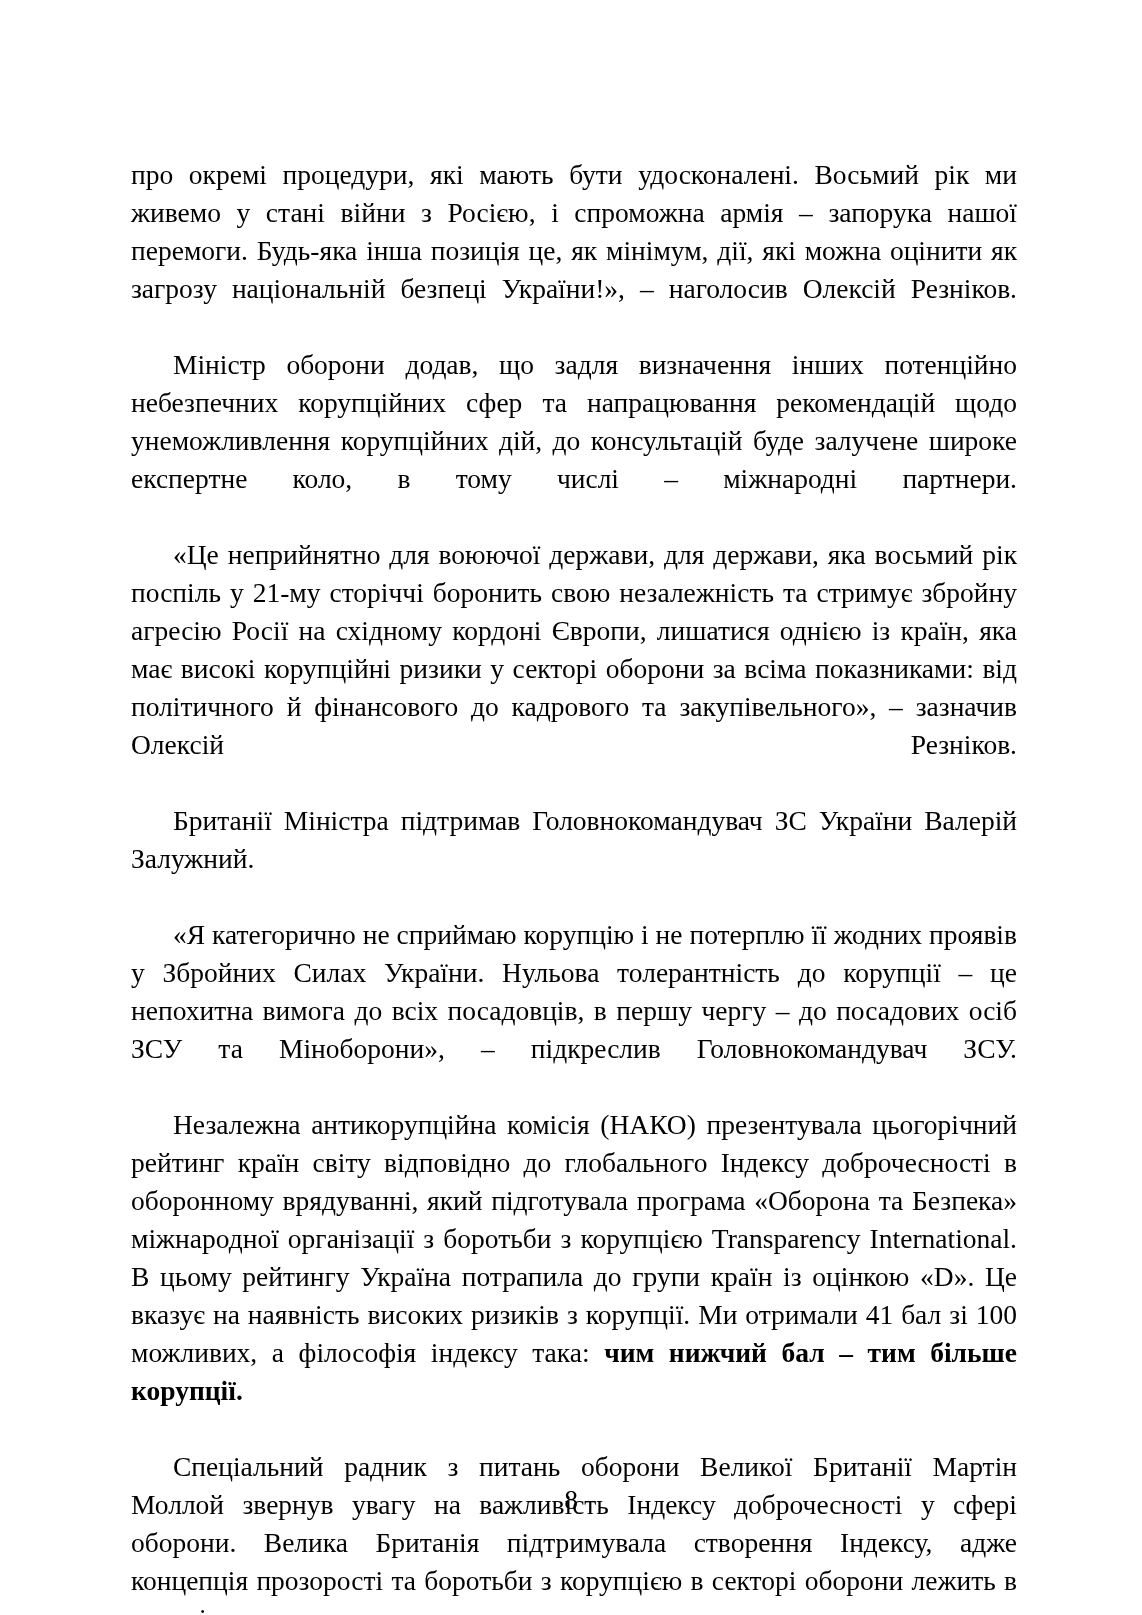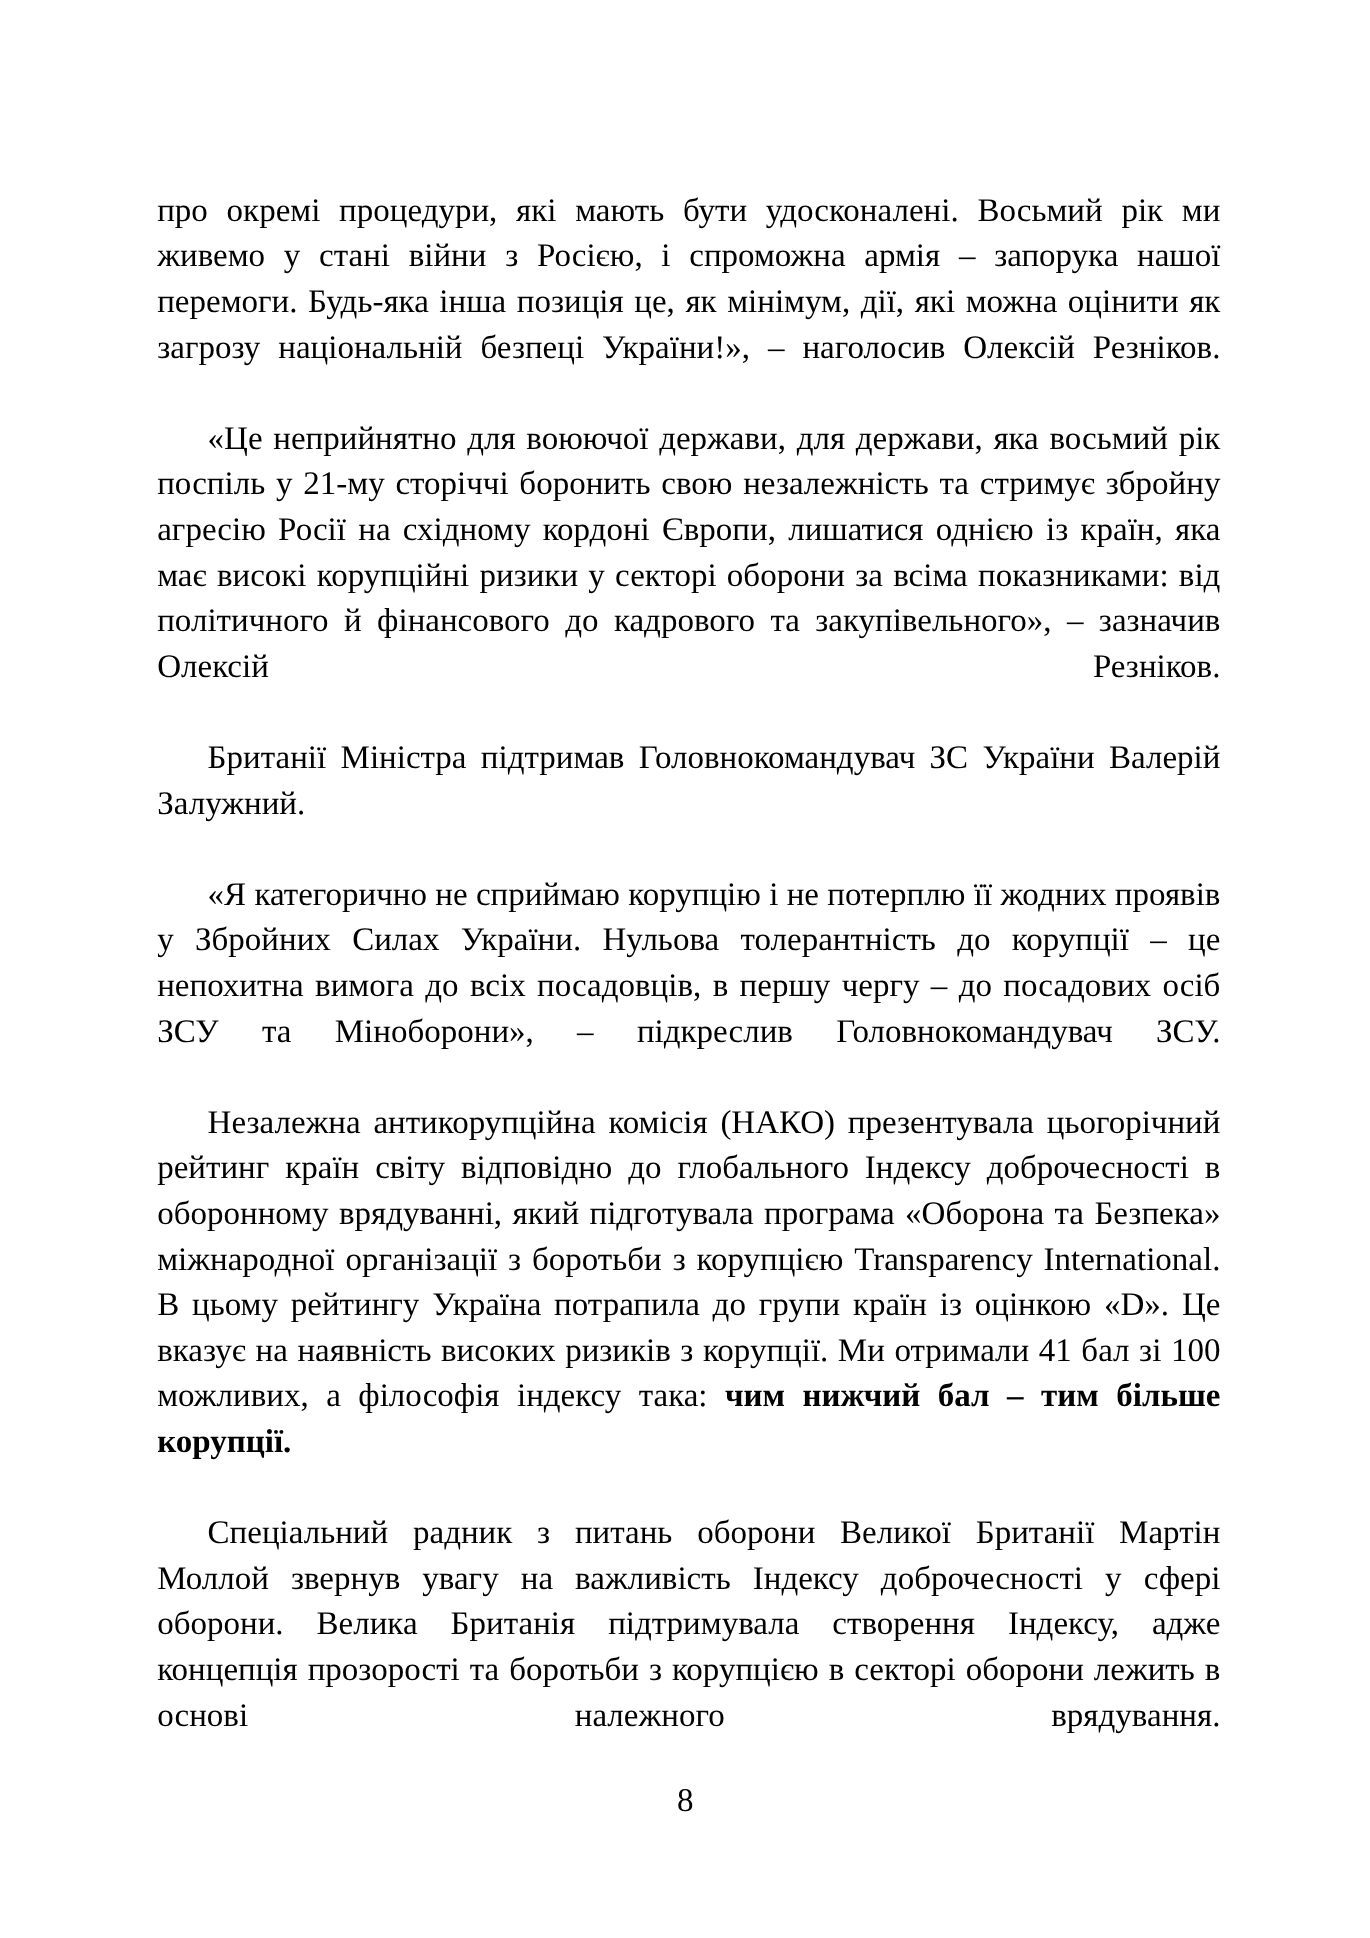--- a/index.html
+++ b/index.html
@@ -63,20 +63,21 @@
 </style>
 </head>
 <body>
 
 <div class="page">
 
   <div class="text-column">
 
     <p class="para no-indent">про окремі процедури, які мають бути удосконалені. Восьмий рік ми живемо у стані війни з Росією, і спроможна армія – запорука нашої перемоги. Будь-яка інша позиція це, як мінімум, дії, які можна оцінити як загрозу національній безпеці України!», – наголосив Олексій Резніков.</p>
 
+    <p class="para">Міністр оборони додав, що задля визначення інших потенційно небезпечних корупційних сфер та напрацювання рекомендацій щодо унеможливлення корупційних дій, до консультацій буде залучене широке експертне коло, в тому числі – міжнародні партнери.</p>
 
     <p class="para">«Це неприйнятно для воюючої держави, для держави, яка восьмий рік поспіль у 21-му сторіччі боронить свою незалежність та стримує збройну агресію Росії на східному кордоні Європи, лишатися однією із країн, яка має високі корупційні ризики у секторі оборони за всіма показниками: від політичного й фінансового до кадрового та закупівельного», – зазначив Олексій Резніков.</p>
 
     <p class="para">Британії Міністра підтримав Головнокомандувач ЗС України Валерій Залужний.</p>
 
     <p class="para">«Я категорично не сприймаю корупцію і не потерплю її жодних проявів у Збройних Силах України. Нульова толерантність до корупції – це непохитна вимога до всіх посадовців, в першу чергу – до посадових осіб ЗСУ та Міноборони», – підкреслив Головнокомандувач ЗСУ.</p>
 
     <p class="para"><span>Незалежна антикорупційна комісія (НАКО) презентувала цьогорічний рейтинг країн світу відповідно до глобального Індексу доброчесності в оборонному врядуванні, який підготувала програма «Оборона та Безпека» міжнародної організації з боротьби з корупцією Transparency International. В цьому рейтингу Україна потрапила до групи країн із оцінкою «D». Це вказує на наявність високих ризиків з корупції. Ми отримали 41 бал зі 100 можливих, а філософія індексу така: </span><span class="bold">чим нижчий бал – тим більше корупції.</span></p>
 
     <p class="para">Спеціальний радник з питань оборони Великої Британії Мартін Моллой звернув увагу на важливість Індексу доброчесності у сфері оборони. Велика Британія підтримувала створення Індексу, адже концепція прозорості та боротьби з корупцією в секторі оборони лежить в основі належного врядування.</p>

